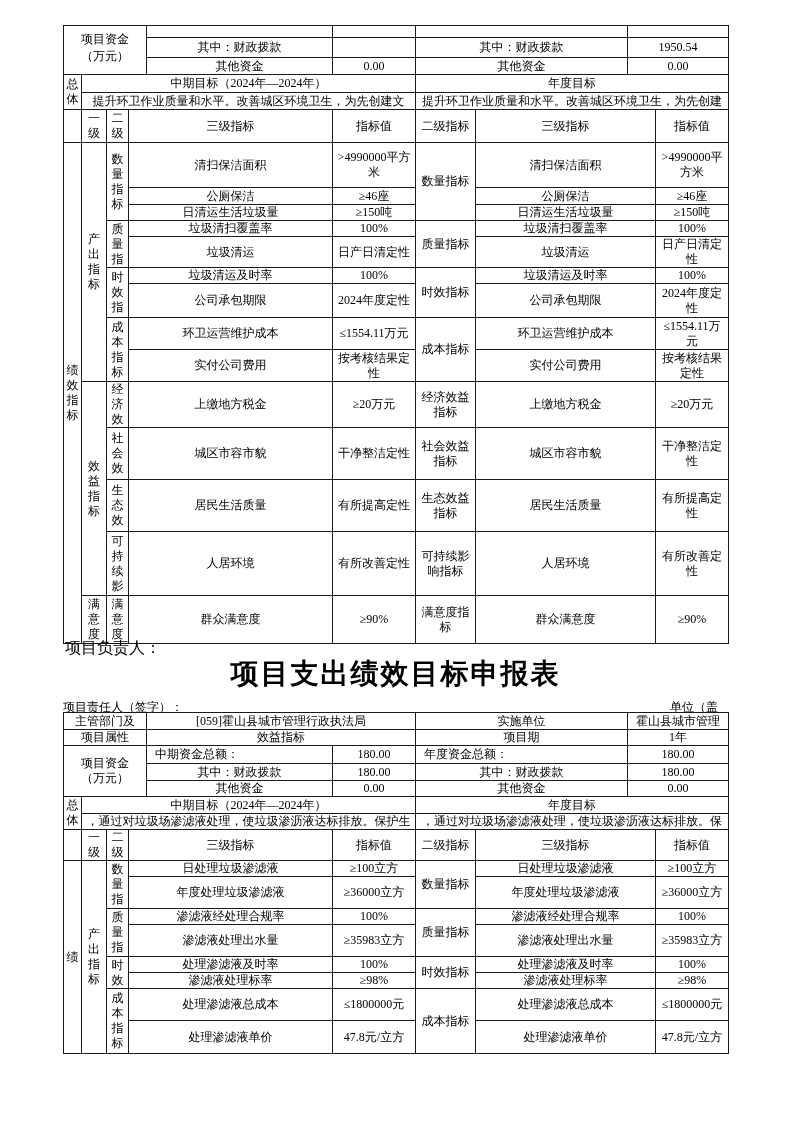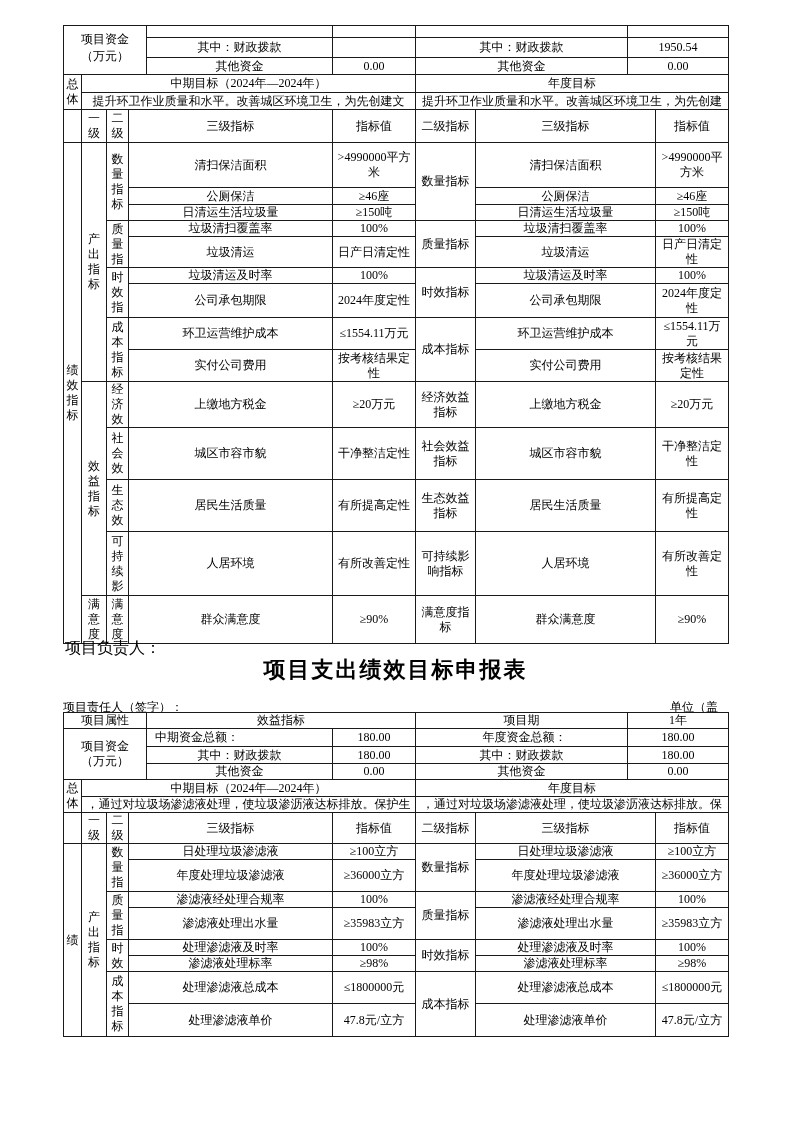--- a/index.html
+++ b/index.html
@@ -18,21 +18,21 @@
   td.ct{border-top:none;}
   td.num{text-align:right;padding-right:4px;font-family:"Liberation Serif","DejaVu Serif",serif;}
   td.goal{text-align:left;white-space:nowrap;overflow:hidden;padding-left:3px;}
   td.vert{padding:0;line-height:16px;}
   td.clipcell{padding:0;vertical-align:top;overflow:hidden;}
   .clipbox{margin-top:-5px;line-height:17px;font-size:12px;text-align:center;}
   td.bottomAnchor{vertical-align:bottom;padding-bottom:1px;}
   .lineText{position:absolute;font-size:16px;line-height:14px;}
   .bigTitle{
     position:absolute;left:63px;width:665px;text-align:center;
-    font-size:22px;font-weight:bold;letter-spacing:2px;
+    font-size:28px;font-weight:bold;letter-spacing:2px;
   }
   .subTitle{position:absolute;left:63px;width:665px;text-align:center;font-size:13px;}
   .signRow{position:absolute;left:63px;width:665px;}
   .signLeft{position:absolute;left:0;top:0;font-size:12px;}
   .signRight{position:absolute;right:10px;top:0;font-size:12px;}
   .wrap{position:absolute;left:63px;}
 </style>
 </head>
 <body>
 
@@ -239,20 +239,26 @@
 
 
     <table class="grid">
       <colgroup>
           <col style="width:83px">
           <col style="width:269px">
           <col style="width:212px">
           <col style="width:101px">
         </colgroup>
       <tbody>
+          <tr style="height:17px">
+        <td>主管部门及</td>
+        <td>[059]霍山县城市管理行政执法局</td>
+        <td>实施单位</td>
+        <td>霍山县城市管理</td>
+      </tr>
       <tr style="height:16px">
         <td>项目属性</td>
         <td>效益指标</td>
         <td>项目期</td>
         <td>1年</td>
       </tr>
     </tbody>
       </table>
 
     <table class="grid">
@@ -264,21 +270,21 @@
           <col style="width:101px">
         </colgroup>
       <tbody>
           <tr style="height:18px">
         <td rowspan="3">
           <div>项目资金</div>
           <div>（万元）</div>
         </td>
         <td style="text-align:left;padding-left:8px;">中期资金总额：</td>
         <td class="num">180.00</td>
-        <td style="text-align:center;padding-left:8px;">年度资金总额：</td>
+        <td style="text-align:left;padding-left:8px;">年度资金总额：</td>
         <td class="num">180.00</td>
       </tr>
       <tr style="height:17px">
         <td>其中：财政拨款</td>
         <td class="num">180.00</td>
         <td>其中：财政拨款</td>
         <td class="num">180.00</td>
       </tr>
       <tr style="height:16px">
         <td>其他资金</td>

